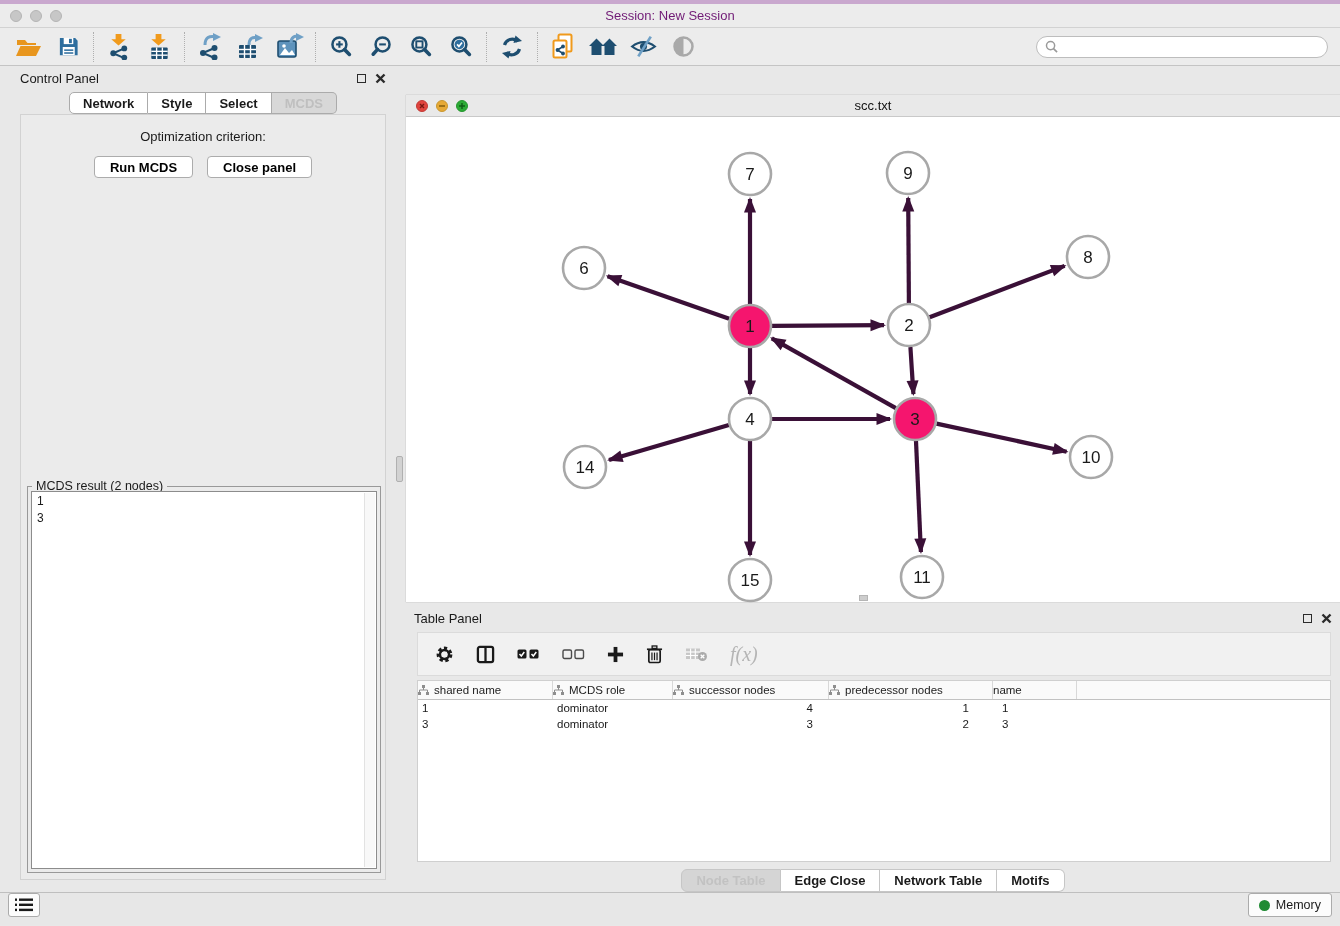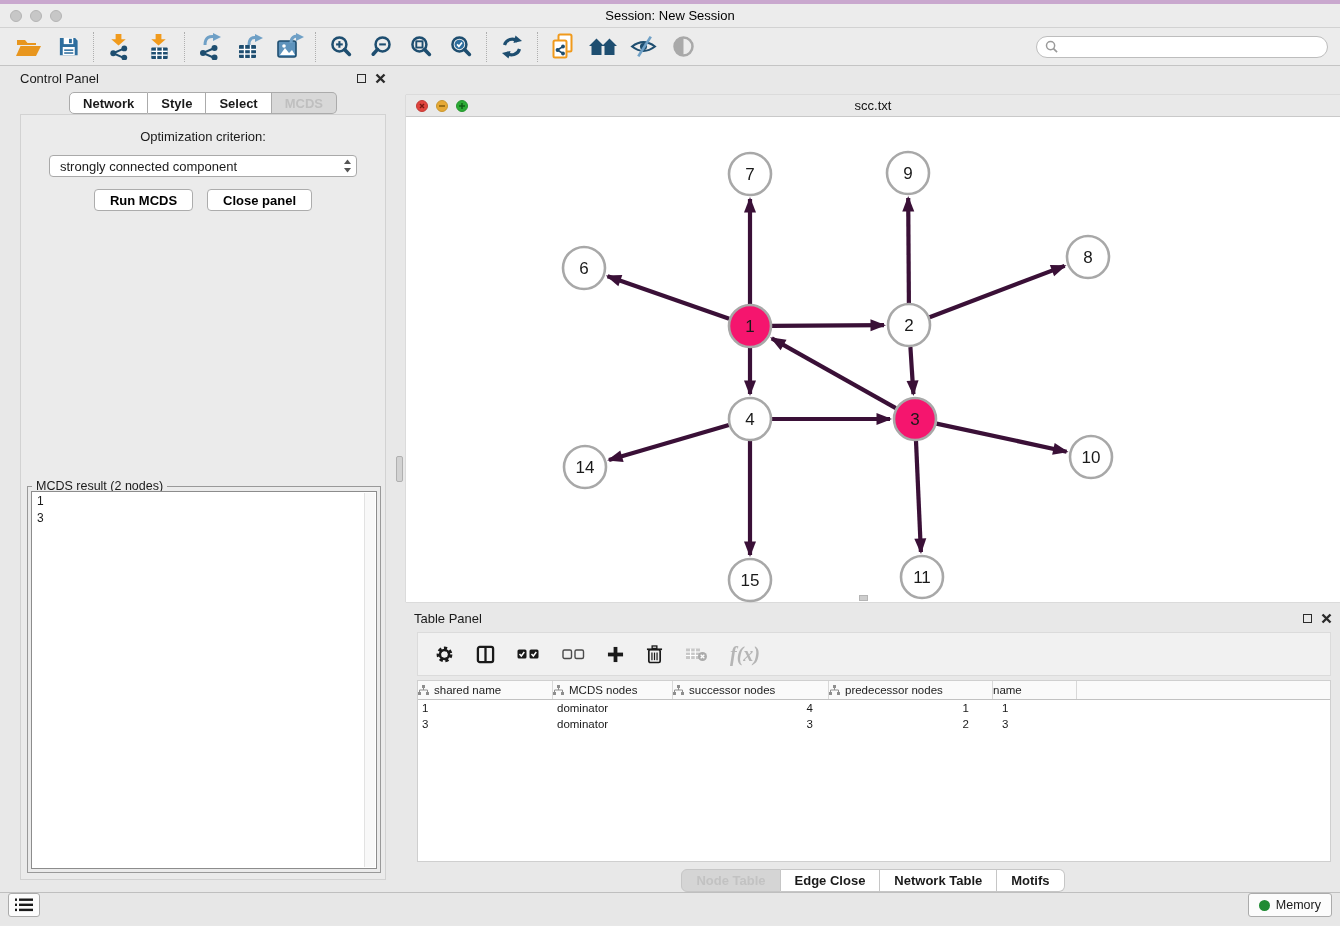--- a/index.html
+++ b/index.html
@@ -4,21 +4,21 @@
 <style>
   * { margin:0; padding:0; box-sizing:border-box; }
   html,body { width:1340px; height:926px; overflow:hidden; }
   body { font-family:"Liberation Sans", sans-serif; background:#E8E8E8; color:#1A1A1A; position:relative; }
 
   
   .desktop-strip { height:4px; background:#C9A8CE; }
   .titlebar { height:24px; background:#ECECEC; border-bottom:1px solid #D2D2D2; display:flex; align-items:center; position:relative; }
   .tl-group { display:flex; gap:8px; margin-left:10px; }
   .tl { width:12px; height:12px; border-radius:50%; background:#C7C7C7; border:1px solid #B5B5B5; }
-  .win-title { position:absolute; left:0; right:0; text-align:center; font-size:13px; color:#000000; }
+  .win-title { position:absolute; left:0; right:0; text-align:center; font-size:13px; color:#701a75; }
 
   
   .toolbar { height:38px; background:#ECECEC; border-bottom:1px solid #C4C4C4; display:flex; align-items:center; padding:0 8px; }
   .tbtn { width:40px; height:34px; display:flex; align-items:center; justify-content:center; }
   .tsep { width:1px; height:30px; border-left:1px dotted #AFAFAF; margin:0 5px; }
   .search-wrap { margin-left:auto; margin-right:4px; display:flex; align-items:center; width:292px; height:22px; background:#fff; border:1px solid #BDBDBD; border-radius:12px; padding:0 8px; gap:5px; }
   .search-wrap input { border:none; outline:none; flex:1; font-size:12px; font-family:"Liberation Sans",sans-serif; background:transparent; }
 
   
   .main { display:flex; height:826px; }
@@ -58,21 +58,21 @@
   .net-tl.green { background:#2BAB35; border:1px solid #26962F; }
   .net-title { position:absolute; left:0; right:0; text-align:center; font-size:13px; color:#111; }
   .net-canvas { flex:1; position:relative; background:#fff; }
   .net-canvas svg.graph { position:absolute; inset:0; }
   .h-thumb { position:absolute; bottom:1px; left:453px; width:9px; height:6px; background:#CDCDCD; border:1px solid #B5B5B5; }
 
   .col-gap { height:4px; }
 
   
   .table-panel { flex:1; display:flex; flex-direction:column; background:#E8E8E8; }
-  .tp-toolbar { height:44px; margin:2px 9px 0 11px; background:#F1F1F1; border:1px solid #DBDBDB; display:flex; align-items:center; padding-left:17px; gap:22px;font-weight:bold; }
+  .tp-toolbar { height:44px; margin:2px 9px 0 11px; background:#F1F1F1; border:1px solid #DBDBDB; display:flex; align-items:center; padding-left:17px; gap:22px; }
   .tp-ic { display:flex; align-items:center; justify-content:center; }
   .fx-label { font-family:"Liberation Serif", serif; font-style:italic; font-size:20px; color:#B5B5B5; }
   .tp-table { height:182px; margin:4px 9px 0 11px; background:#fff; border:1px solid #CFCFCF; overflow:hidden; }
   .thead { display:flex; height:19px; background:#FAFAFA; border-bottom:1px solid #C2C2C2; }
   .th { display:flex; align-items:center; justify-content:flex-start; gap:5px; font-size:11.5px; color:#222; border-right:1px solid #D8D8D8; }
   .trow { display:flex; height:16px; font-size:11.5px; align-items:center; }
   .td { padding:0 4px; }
   .c0 { width:135px; } .c1 { width:120px; } .c2 { width:156px; } .c3 { width:164px; } .c4 { width:84px; }
   .td.num { text-align:right; }
   .td.c2 { padding-right:16px; } .td.c3 { padding-right:24px; } .td.c4 { padding-left:9px; }
@@ -269,27 +269,20 @@
       </span>
     </div>
     <div class="cp-tabs">
       <div class="seg">Network</div>
       <div class="seg">Style</div>
       <div class="seg">Select</div>
       <div class="seg active">MCDS</div>
     </div>
     <div class="cp-body">
       <div class="opt-label">Optimization criterion:</div>
-      <div class="cp-select">
-        <span>strongly connected component</span>
-        <svg class="stepper" width="9" height="14" viewBox="0 0 9 14">
-          <path d="M4.5 0.5 L8 5 H1 z" fill="#555"></path>
-          <path d="M4.5 13.5 L8 9 H1 z" fill="#555"></path>
-        </svg>
-      </div>
       <div class="cp-buttons">
         <button class="mac-btn">Run MCDS</button>
         <button class="mac-btn">Close panel</button>
       </div>
       <div class="result-group">
         <span class="result-title">MCDS result (2 nodes)</span>
         <div class="result-area">
           <div>1</div>
           <div>3</div>
           <div class="result-scroll"></div>
@@ -482,21 +475,21 @@
           </div>
           <div class="th c1">
             <svg width="11" height="10" viewBox="0 0 11 10">
                 <g fill="#8E8E8E">
                   <rect x="4" width="3" height="3"></rect>
                   <rect y="7" width="3" height="3"></rect>
                   <rect x="8" y="7" width="3" height="3"></rect>
                 </g>
                 <path d="M5.5 3 v2 M1.5 7 V5 h8 v2" stroke="#8E8E8E" fill="none"></path>
               </svg>
-            <span>MCDS nodes</span>
+            <span>MCDS role</span>
           </div>
           <div class="th c2">
             <svg width="11" height="10" viewBox="0 0 11 10">
                 <g fill="#8E8E8E">
                   <rect x="4" width="3" height="3"></rect>
                   <rect y="7" width="3" height="3"></rect>
                   <rect x="8" y="7" width="3" height="3"></rect>
                 </g>
                 <path d="M5.5 3 v2 M1.5 7 V5 h8 v2" stroke="#8E8E8E" fill="none"></path>
               </svg>

